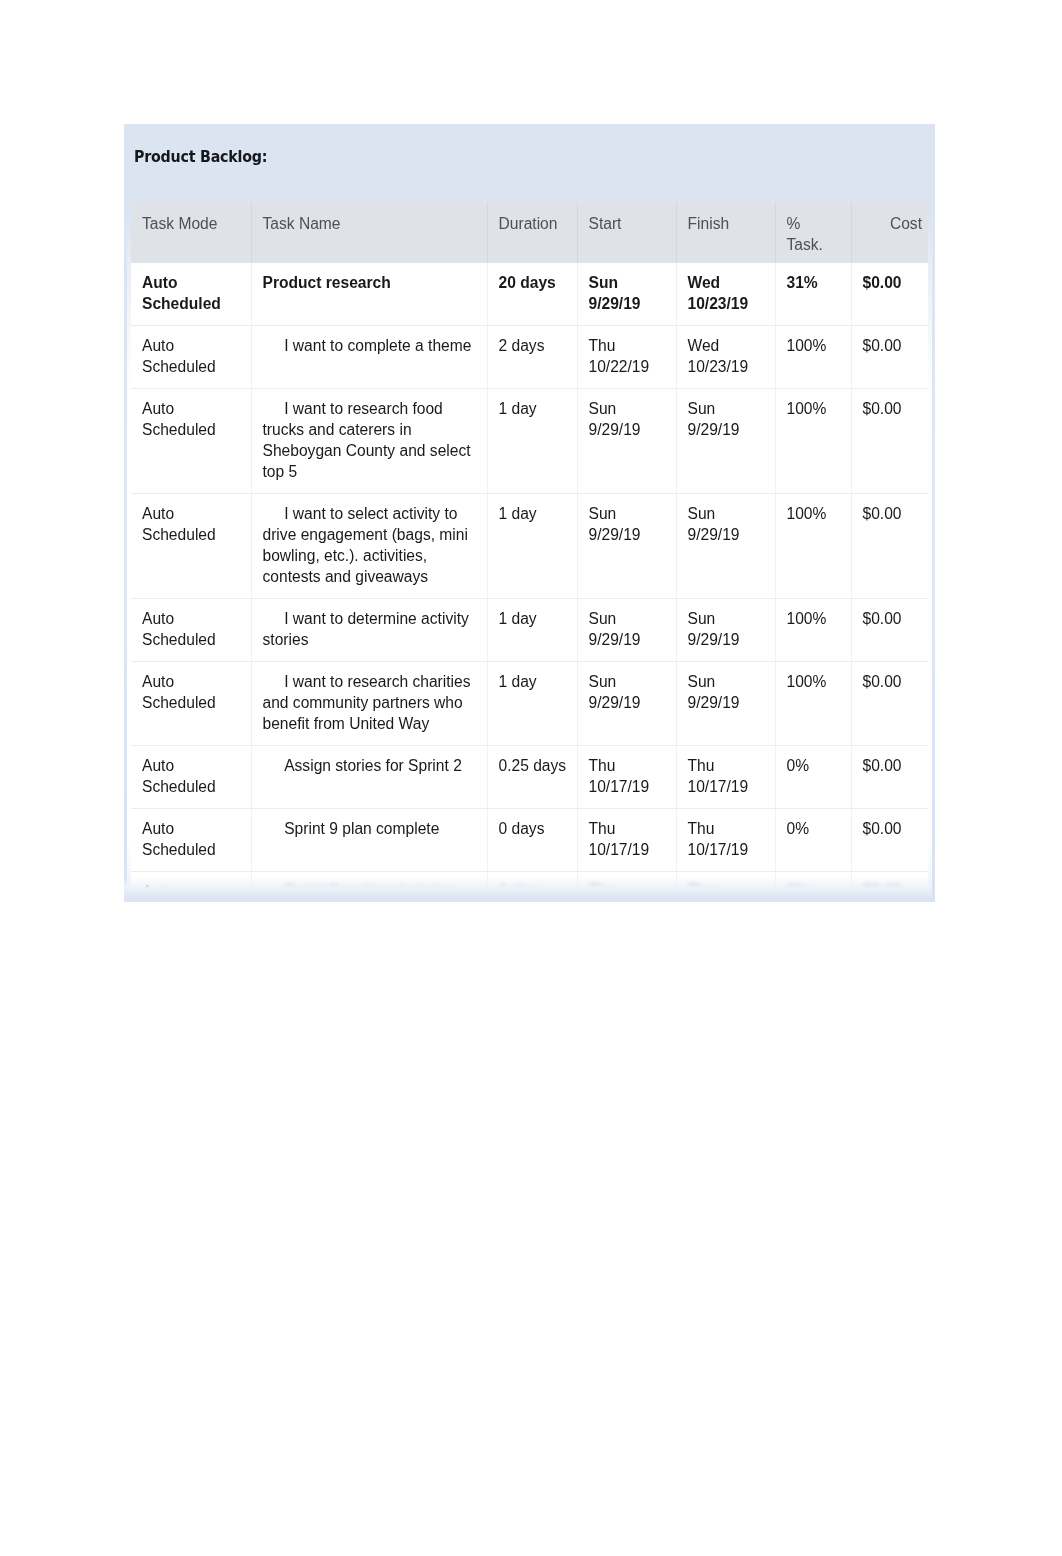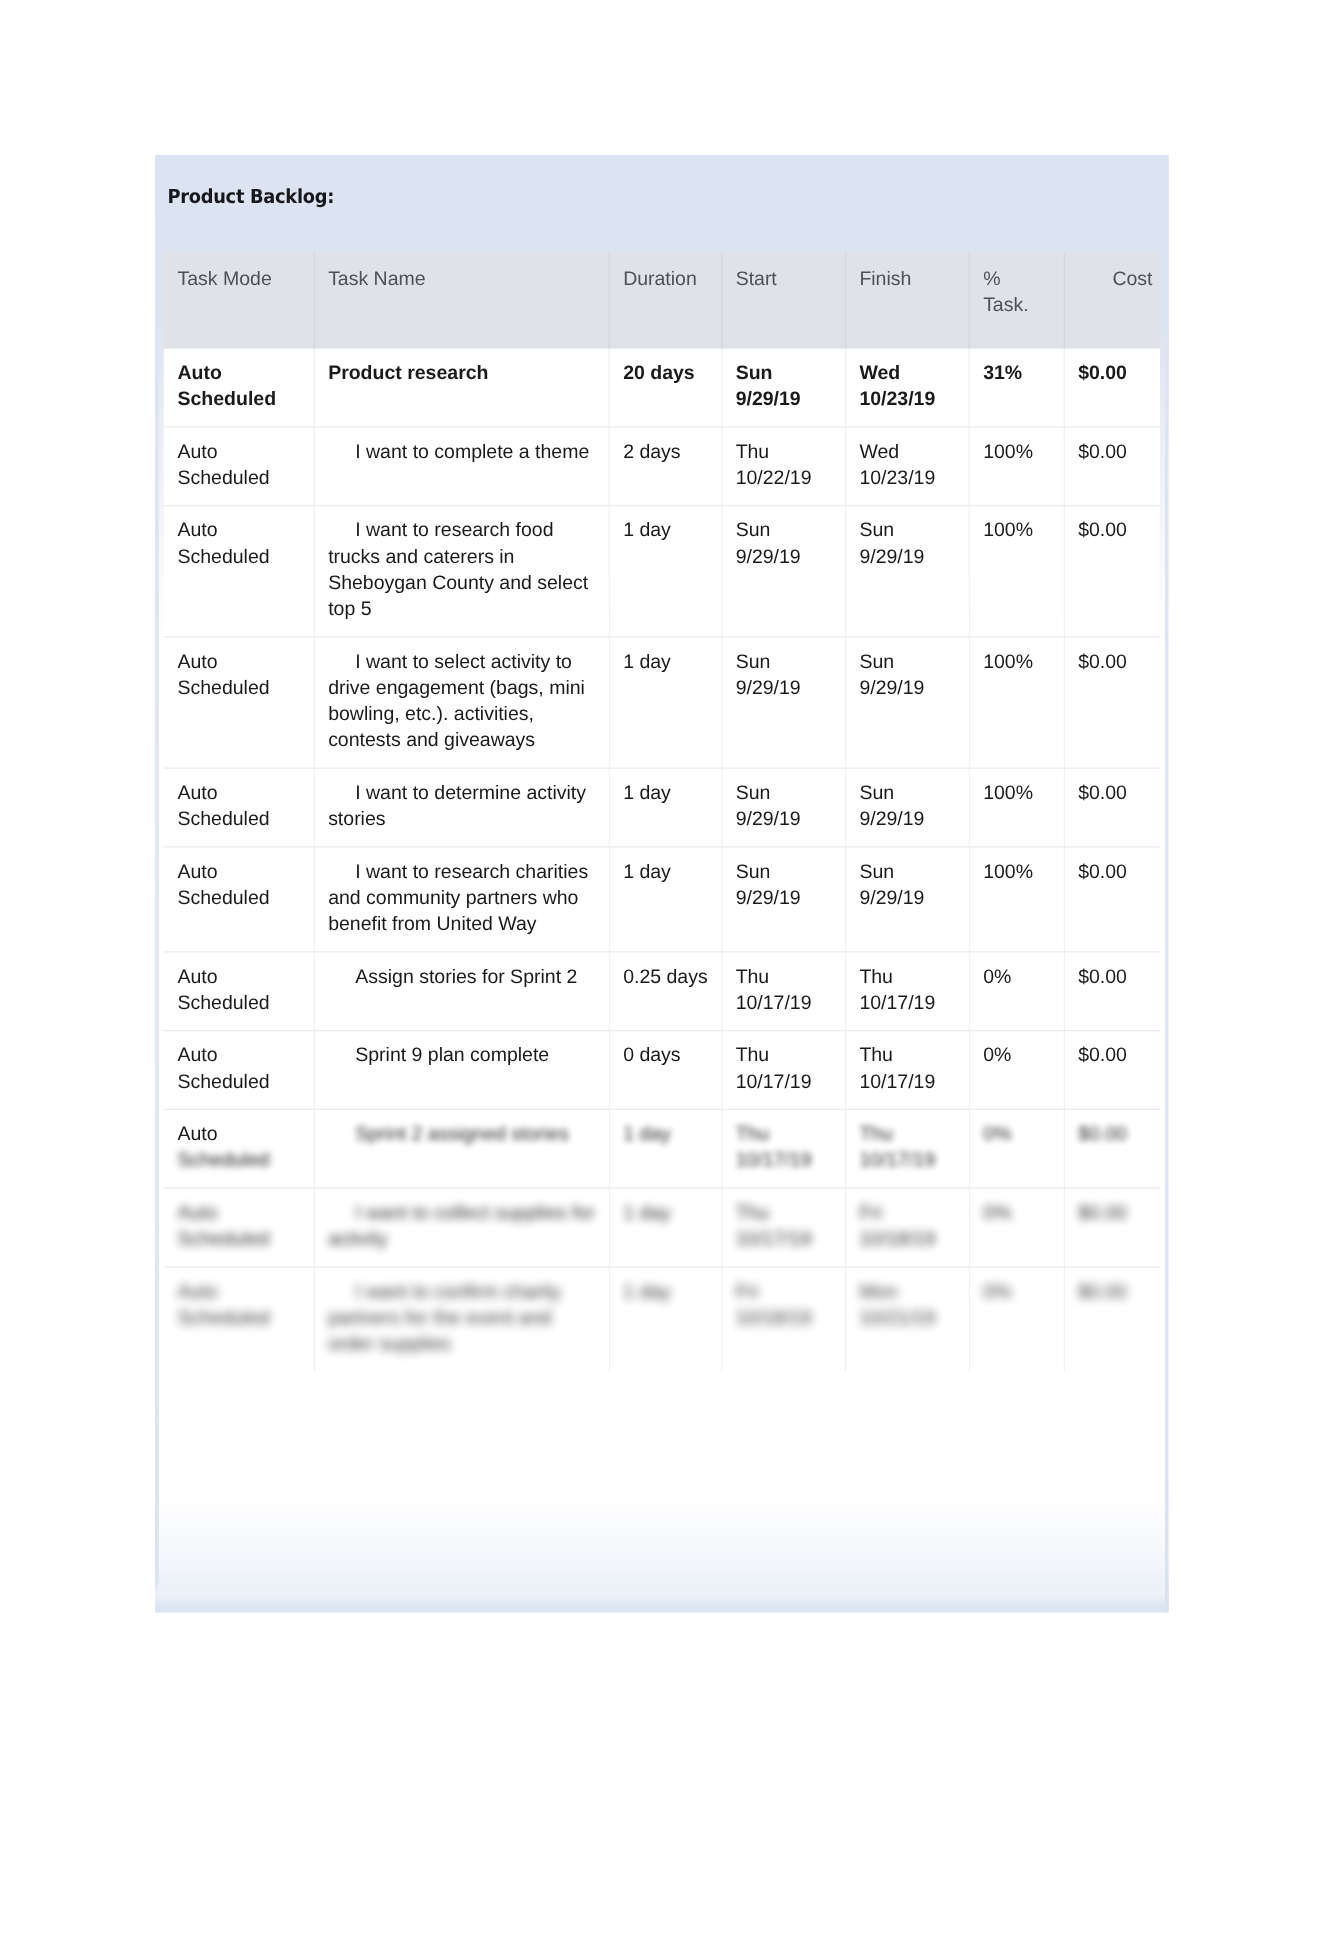--- a/index.html
+++ b/index.html
@@ -14,21 +14,21 @@
     font-family: "Liberation Sans", sans-serif;
     -webkit-font-smoothing: antialiased;
   }
 
   
   #panel {
     position: absolute;
     left: 124px;
     top: 124px;
     width: 811px;
-    height: 1166px;
+    height: 778px;
     background: linear-gradient(180deg, #dde4f1 0%, #dde4f1 12%, #e9edf4 18%, #f4f6f9 26%, #ffffff 34%, #ffffff 92%, #f2f5fa 97%, #e3eaf6 100%);
     box-sizing: border-box;
     overflow: hidden;
   }
   
   #panel::before {
     content: "";
     position: absolute;
     left: 0; top: 0; bottom: 0;
     width: 3px;
@@ -87,21 +87,21 @@
     word-wrap: break-word;
   }
 
   
   #grid thead th {
     background: #dfe2e7;
     color: #4d5157;
     font-weight: normal;
     font-size: 15.6px;
     padding-top: 11px;
-    padding-bottom: 24px;
+    padding-bottom: 8px;
     border-right: 1px solid #d4d8de;
   }
   #grid thead th:last-child { border-right: none; text-align: right; }
 
   
   #grid tbody tr { background: #ffffff; }
   #grid tbody td {
     border-right: 1px solid #f0f1f3;
     border-bottom: 1px solid #ececee;
   }

